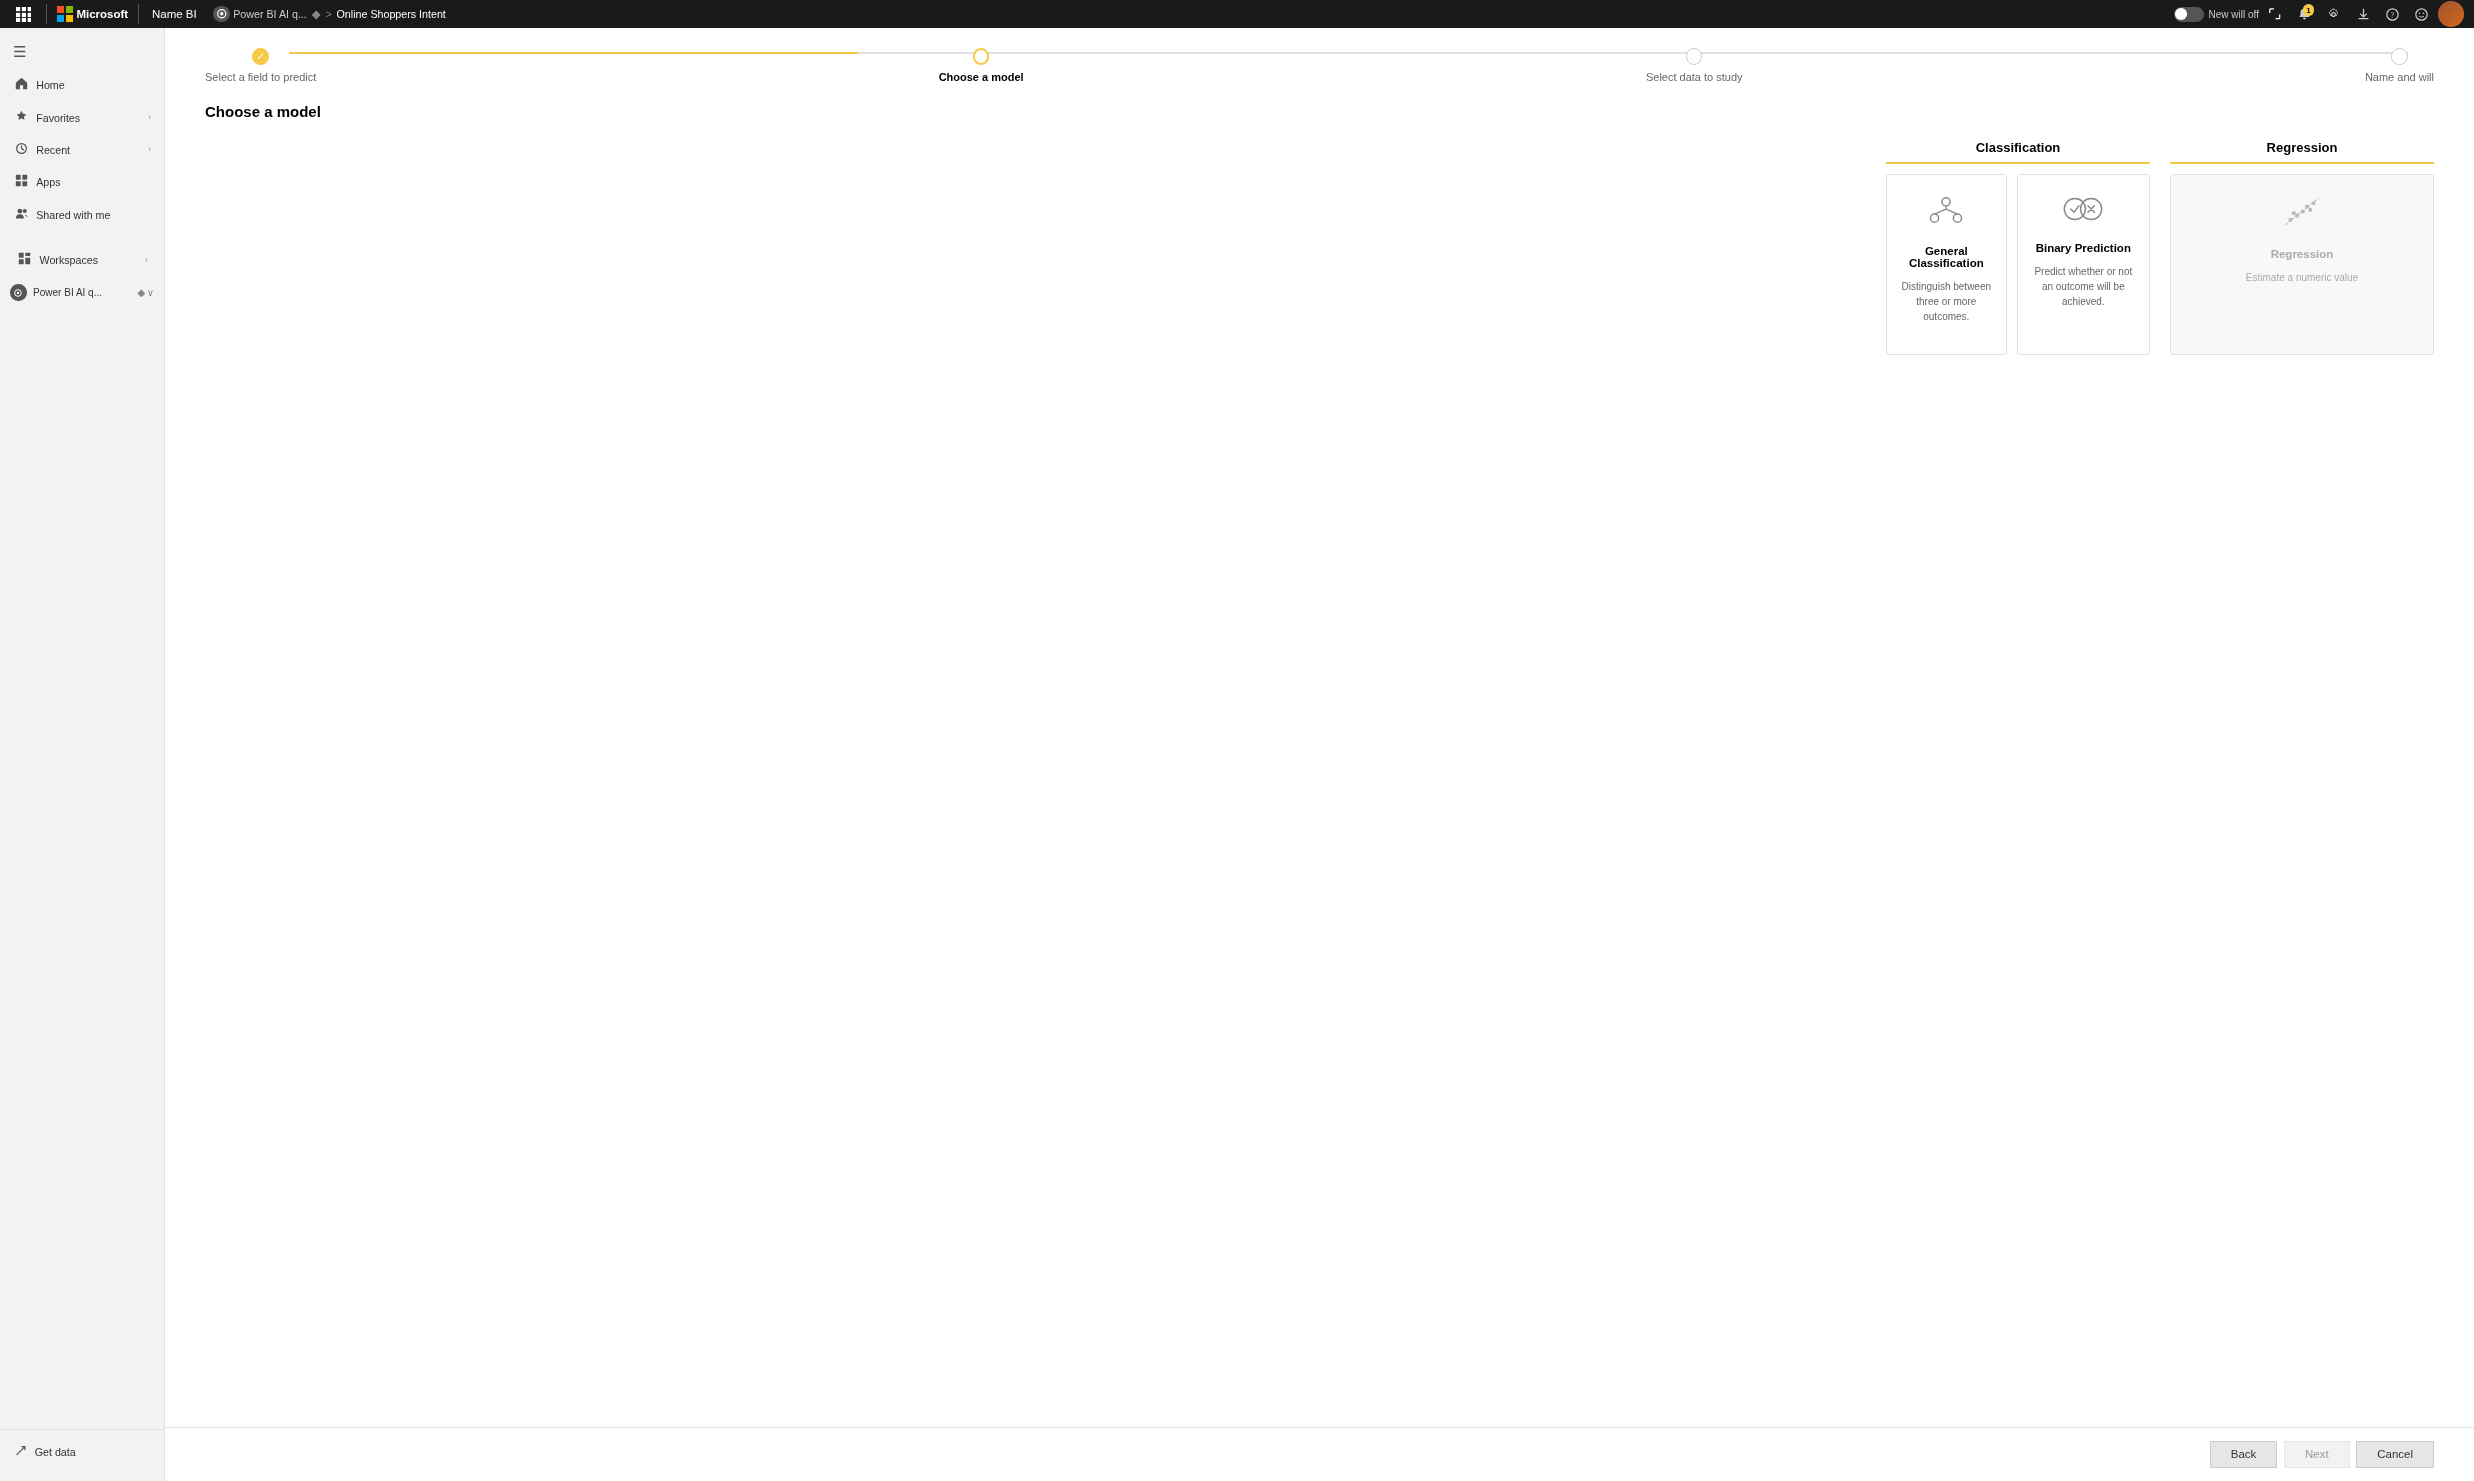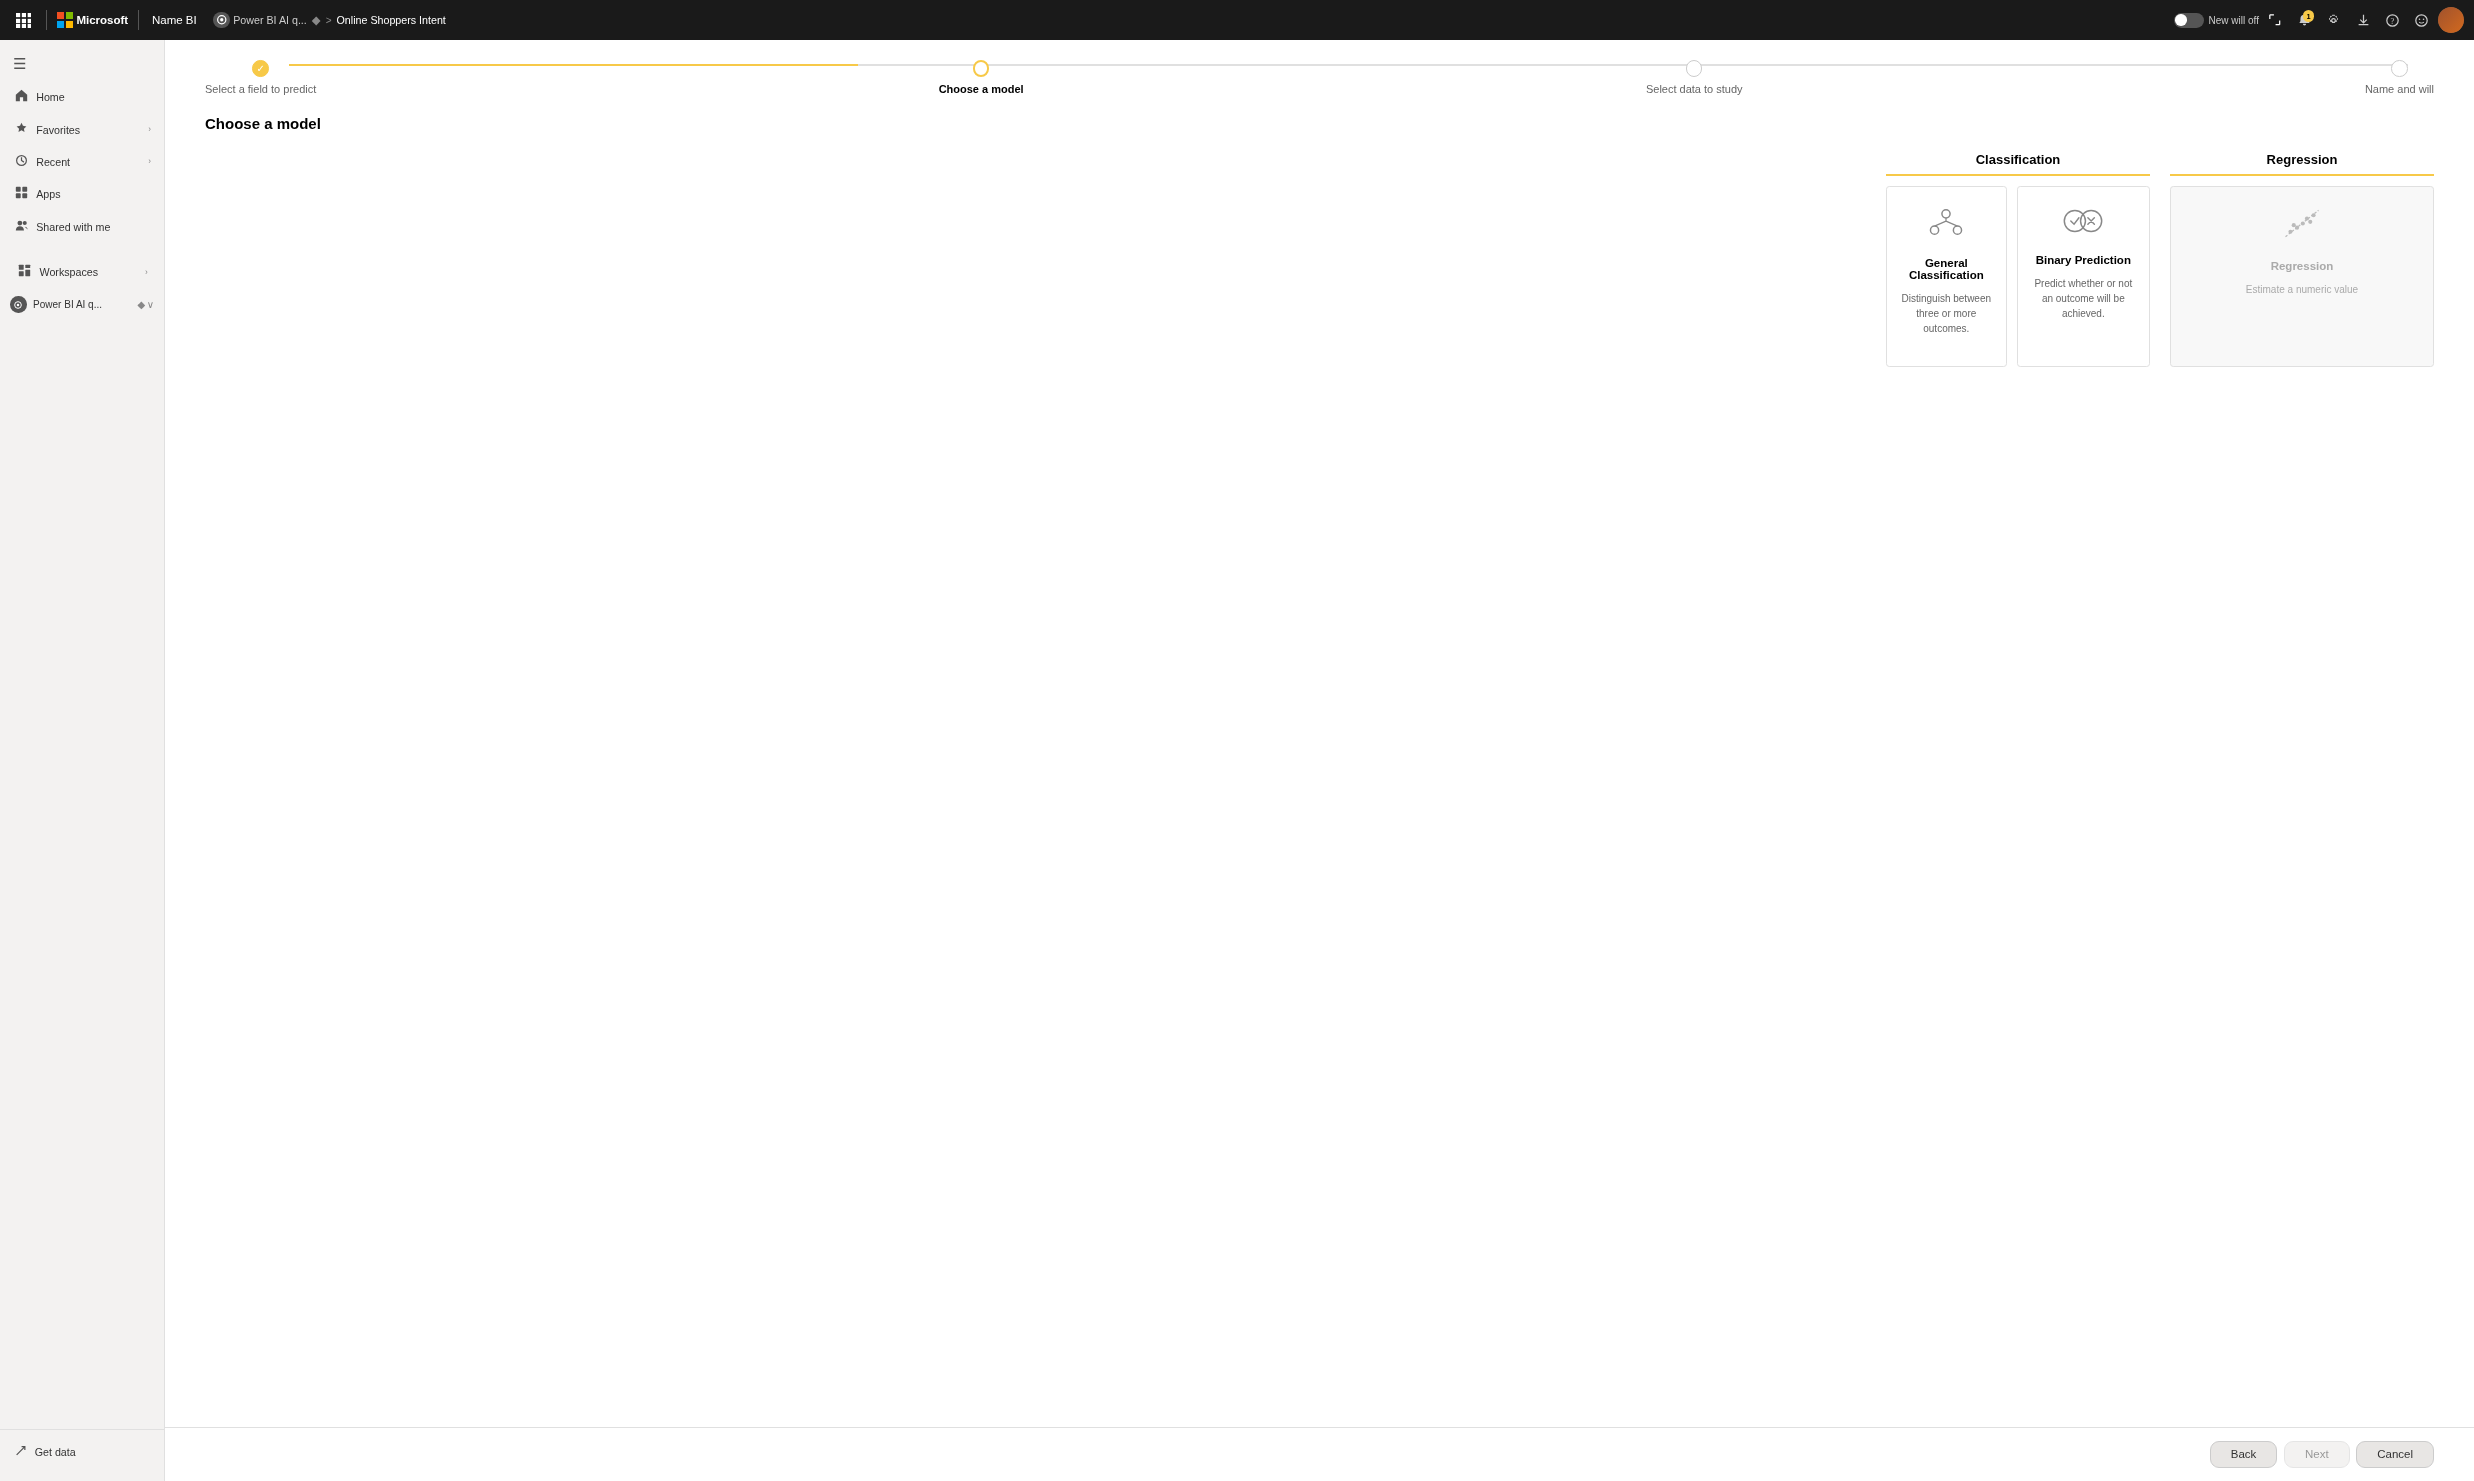--- a/index.html
+++ b/index.html
@@ -2,21 +2,21 @@
 <html style="font-size:13px"><head>
   <meta charset="utf-8">
   <style>
     * { box-sizing: border-box; margin: 0; padding: 0; }
     body { font-family: 'Segoe UI', sans-serif; background: #f3f2f1; height: 100vh; display: flex; flex-direction: column; overflow: hidden; }
 
     
     .top-nav {
       background: #1a1a1a;
       color: white;
-      height: 40px;
+      height: 28px;
       display: flex;
       align-items: center;
       padding: 0 10px;
       gap: 6.6px;
       flex-shrink: 0;
       z-index: 100;
     }
     .top-nav-waffle {
       width: 26px; height: 26px;
       display: flex; align-items: center; justify-content: center;
@@ -249,21 +249,21 @@
     
     .footer-bar {
       padding: 13px 40px;
       display: flex; justify-content: flex-end; gap: 6.6px;
       border-top: 0.8px solid #e0e0e0;
       background: white;
     }
     .footer-btn {
       padding: 6.6px 20px;
       font-size: 11.5px; cursor: pointer;
-      border: 0.8px solid #ccc; border-radius: 9px;
+      border: 0.8px solid #ccc; border-radius: 0;
       background: #e8e6e4; color: #333;
       font-family: 'Segoe UI', sans-serif;
     }
     .footer-btn.disabled {
       opacity: 0.5; cursor: default;
     }
 
     
     .classification-cards {
       display: flex; gap: 10px;

